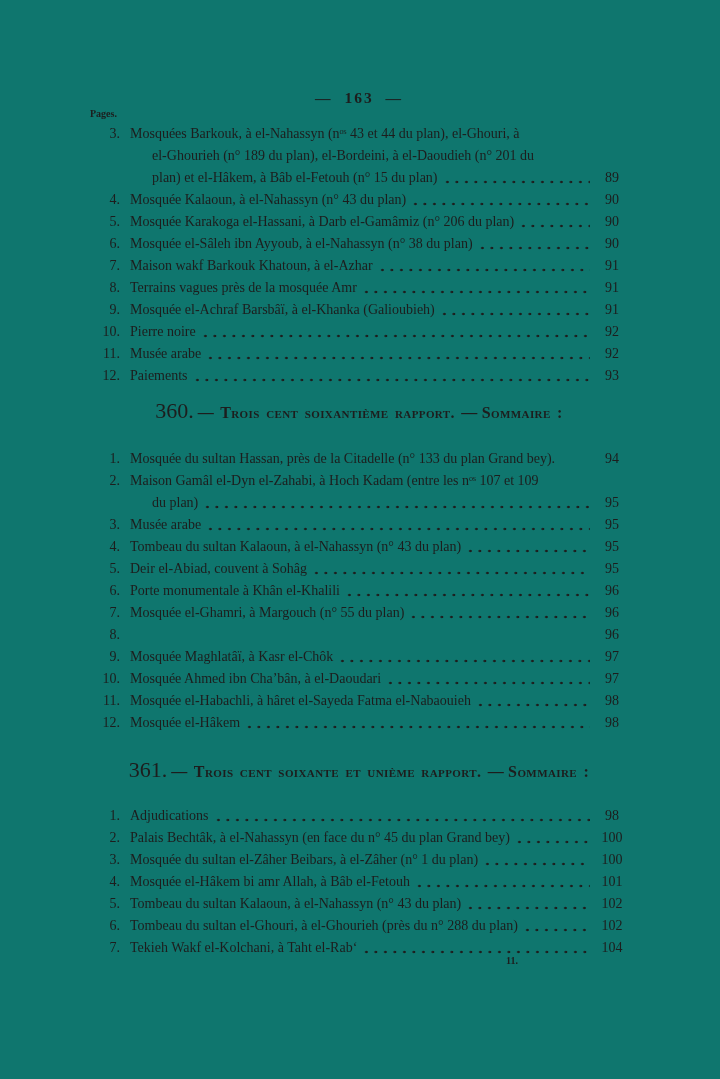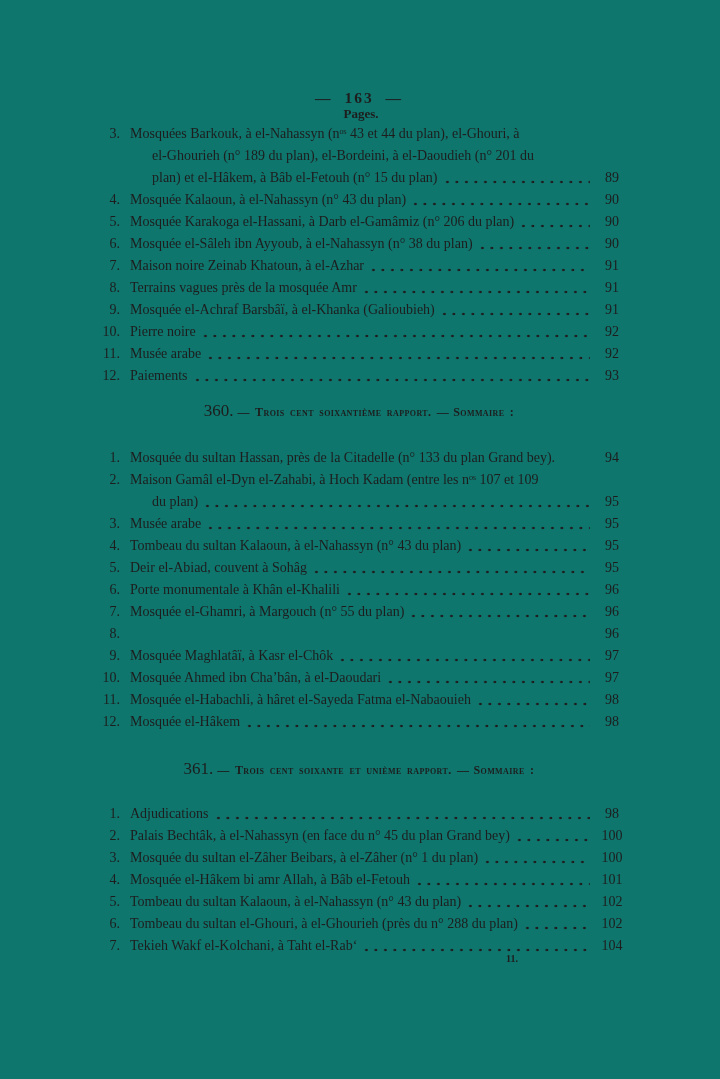--- a/index.html
+++ b/index.html
@@ -21,22 +21,22 @@
   }
   .page-header {
     text-align: center;
     font-size: 15.5px;
     font-weight: bold;
     letter-spacing: 2px;
     line-height: 18px;
     word-spacing: 6px;
   }
   .pages-label {
-    text-align: center;
-    font-size: 13px;
+    text-align: left;
+    font-size: 10px;
     font-weight: bold;
     line-height: 13px;
     margin-right: -4px;
   }
   .toc {
     margin-top: 3px;
   }
   .tline {
     display: flex;
     line-height: 22px;
@@ -72,27 +72,27 @@
     text-align: center;
     flex-shrink: 0;
     font-weight: 500;
   }
   .heading {
     text-align: center;
     line-height: 26px;
     white-space: nowrap;
   }
   .heading .h-num {
-    font-size: 17px;
+    font-size: 22px;
     margin-top: 24px;
   }
   .heading .h-title,
   .heading .h-suffix {
     font-variant: small-caps;
-    font-size: 12px;
+    font-size: 16px;
     letter-spacing: 0.4px;
     word-spacing: 2px;
     font-weight: 600;
   }
   .heading.h0 { margin: 11px 0 22px; }
   .heading.h1 { margin: 23px 0 20px; text-align: center; }
   .signature {
     text-align: right;
     margin: -4px 110px 0 0;
     font-size: 10px;
@@ -142,21 +142,21 @@
 
   <div class="tline">
     <span class="num">6.</span>
     <span class="txt">Mosquée el-Sâleh ibn Ayyoub, à el-Nahassyn (n° 38 du plan)</span>
     <span class="dots"></span>
     <span class="pg">90</span>
   </div>
 
   <div class="tline">
     <span class="num">7.</span>
-    <span class="txt">Maison noire Zeinab Khatoun, à el-Azhar</span>
+    <span class="txt">Maison wakf Barkouk Khatoun, à el-Azhar</span>
     <span class="dots"></span>
     <span class="pg">91</span>
   </div>
 
   <div class="tline">
     <span class="num">8.</span>
     <span class="txt">Terrains vagues près de la mosquée Amr</span>
     <span class="dots"></span>
     <span class="pg">91</span>
   </div>

